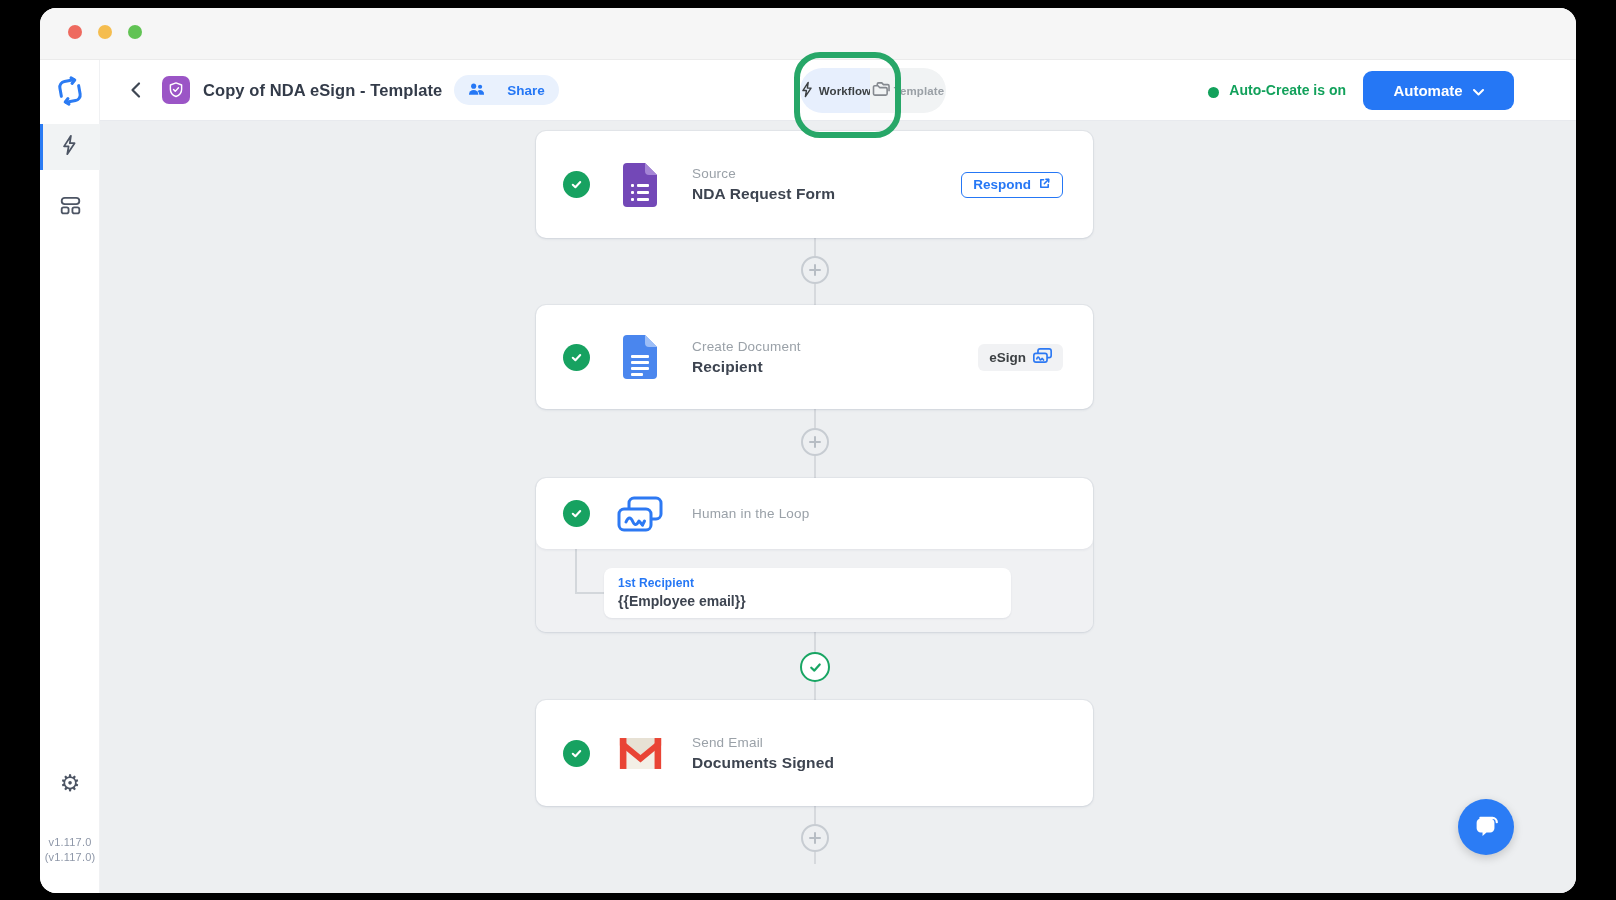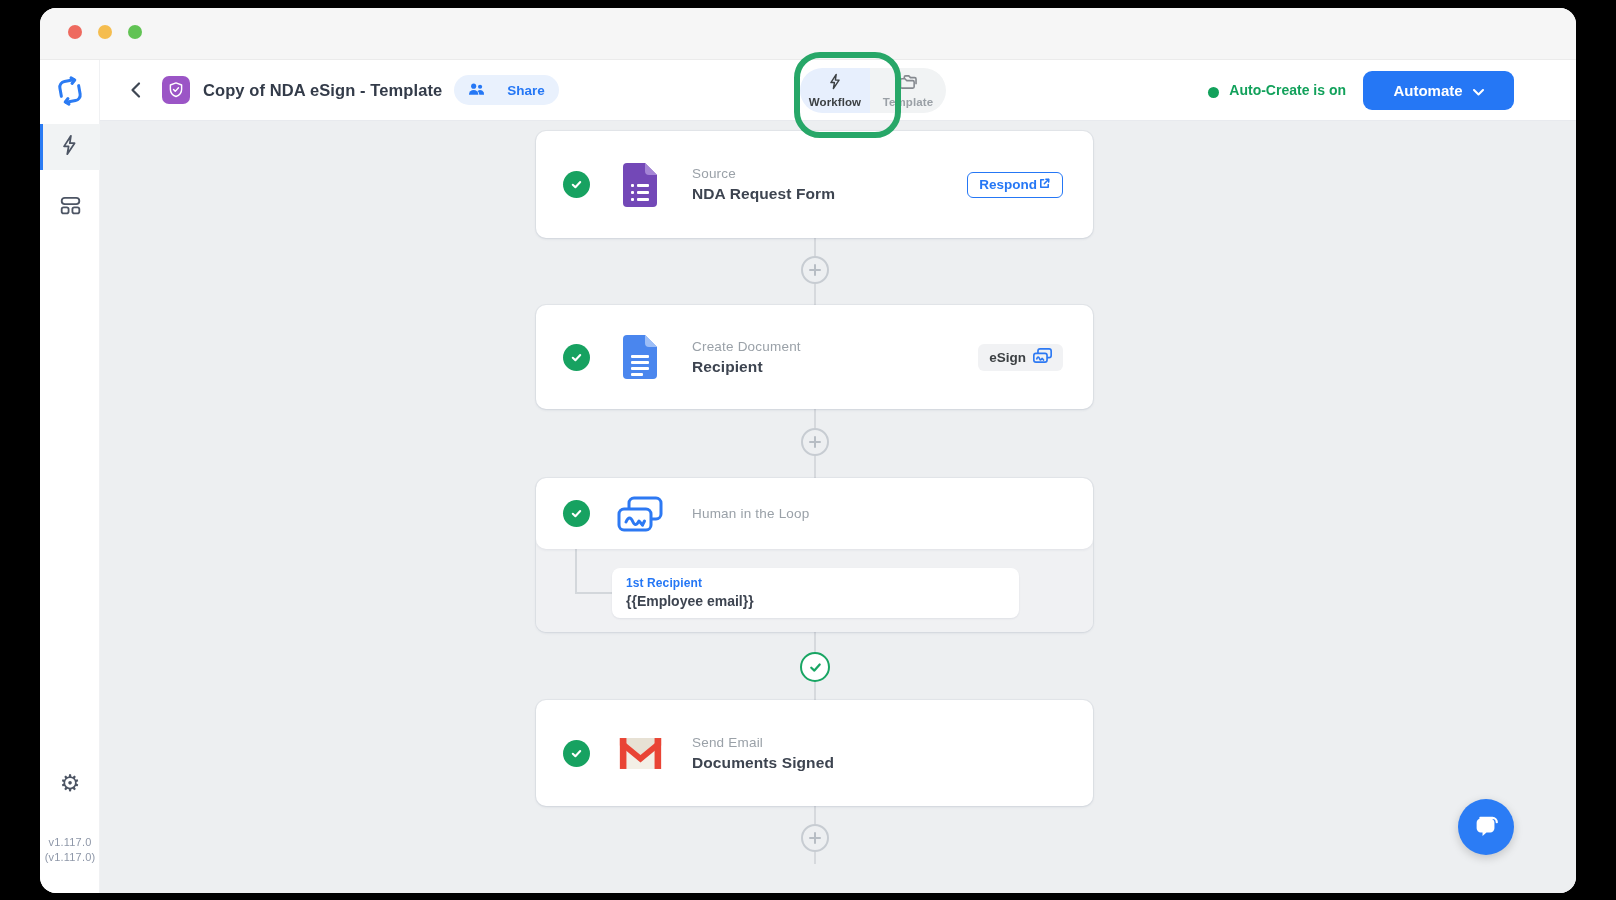--- a/index.html
+++ b/index.html
@@ -24,21 +24,21 @@
   .gear-btn { position:absolute; left:0; bottom:92px; width:60px; height:36px; display:flex; align-items:center; justify-content:center; font-size:23px; color:#4d5564; cursor:pointer; }
   .version { position:absolute; left:0; bottom:28px; width:60px; text-align:center; font-size:11px; line-height:15px; color:#8e97a8; letter-spacing:.2px; }
 
   
   .topbar { position:absolute; left:60px; top:52px; width:1476px; height:61px; background:#fff; border-bottom:1px solid #e8eaee; display:flex; align-items:center; padding:0 62px 0 25px; z-index:4; }
   .back-btn { width:20px; height:20px; display:flex; align-items:center; justify-content:center; cursor:pointer; flex:none; }
   .doc-badge { width:28px; height:28px; border-radius:7px; background:#9b55c6; display:flex; align-items:center; justify-content:center; margin-left:17px; flex:none; }
   .page-title { margin-left:13px; font-size:16.5px; font-weight:700; color:#333b49; letter-spacing:.1px; white-space:nowrap; }
   .share-pill { margin-left:12px; height:30px; padding:0 14px; border-radius:16px; background:#e9f1fd; border:none; display:flex; align-items:center; gap:22px; color:#2577f5; font-size:13.5px; font-weight:700; font-family:inherit; cursor:pointer; flex:none; }
   .view-toggle { position:absolute; left:700px; top:8px; width:146px; height:45px; border-radius:23px; display:flex; overflow:hidden; }
-  .seg { display:flex; flex-direction:column; align-items:center; justify-content:center; gap:3px; cursor:pointer; border:none; font-family:inherit; }
+  .seg { display:flex; flex-direction:row; align-items:center; justify-content:center; gap:3px; cursor:pointer; border:none; font-family:inherit; }
   .seg-workflow { width:70px; background:#e7effd; color:#3c4043; }
   .seg-outputs { width:76px; background:#f1f3f4; color:#9aa0a6; }
   .seg .seg-label { font-size:11.5px; font-weight:600; letter-spacing:.1px; }
   .right-group { margin-left:auto; display:flex; align-items:center; gap:17px; }
   .auto-create { display:flex; align-items:flex-end; gap:10px; font-size:14px; font-weight:600; color:#12a15b; white-space:nowrap;padding-left:48px; }
   .auto-dot { width:11px; height:11px; border-radius:50%; background:#12a15b; }
   .automate-btn { width:151px; height:39px; background:#2577f5; color:#fff; border:none; border-radius:9px; font-size:15px; font-weight:700; font-family:inherit; display:flex; align-items:center; justify-content:center; gap:10px; cursor:pointer; }
 
   
   .annotation { position:absolute; left:754px; top:44px; width:107px; height:86px; border:6px solid #27a768; border-radius:26px; z-index:40; pointer-events:none; }
@@ -49,30 +49,30 @@
   .node-plus { position:absolute; left:701px; width:28px; height:28px; border-radius:50%; border:2px solid #c7ccd2; background:#edeff1; display:flex; align-items:center; justify-content:center; cursor:pointer; z-index:2; }
   .node-check { position:absolute; left:700px; width:30px; height:30px; border-radius:50%; border:2.5px solid #18a563; background:#fff; display:flex; align-items:center; justify-content:center; z-index:2; }
 
   .card { position:absolute; left:436px; width:557px; background:#fff; border-radius:10px; box-shadow:0 1px 3px rgba(23,43,77,.10), 0 0 0 1px rgba(23,43,77,.04); z-index:1; }
   .card-row { display:flex; align-items:center; height:100%; padding-left:27px; }
   .check-badge { width:27px; height:27px; border-radius:50%; background:#17a261; display:flex; align-items:center; justify-content:center; flex:none; }
   .app-icon { width:46px; margin-left:27px; display:flex; align-items:center; justify-content:center; flex:none; }
   .step-text { margin-left:29px; }
   .step-type { font-size:13.5px; color:#9aa1a8; letter-spacing:.2px; }
   .step-title { font-size:15.5px; font-weight:700; color:#3d4450; margin-top:4px; letter-spacing:.1px; }
-  .respond-btn { margin-left:auto; margin-right:30px; height:26px; padding:0 11px; background:#fff; border:1.5px solid #2577f5; border-radius:6px; color:#2577f5; font-size:13.5px; font-weight:700; font-family:inherit; display:flex; align-items:center; gap:1px; cursor:pointer; }
+  .respond-btn { margin-left:auto; margin-right:30px; height:26px; padding:0 11px; background:#fff; border:1.5px solid #2577f5; border-radius:6px; color:#2577f5; font-size:13.5px; font-weight:700; font-family:inherit; display:flex; align-items:center; gap:7px; cursor:pointer; }
   .esign-badge { margin-left:auto; margin-right:30px; height:27px; padding:6px 11px; background:#f1f2f4; border-radius:6px; color:#3c4043; font-size:13.5px; font-weight:700; display:flex; align-items:center; gap:7px; }
 
   
   .card-hitl { overflow:hidden; }
   .hitl-header { height:71px; background:#fff; border-radius:10px; box-shadow:0 1px 3px rgba(23,43,77,.08); position:relative; z-index:2; }
   .hitl-body { position:relative; height:83px; background:#f0f1f3; }
   .elbow-v { position:absolute; left:39px; top:0; width:2px; height:44px; background:#d3d7db; }
   .elbow-h { position:absolute; left:39px; top:43px; width:37px; height:2px; background:#d3d7db; }
-  .sub-card { position:absolute; left:76px; top:19px; width:407px; height:50px; background:#fff; border-radius:8px; box-shadow:0 1px 2px rgba(23,43,77,.08); padding:8px 14px; cursor:pointer; }
+  .sub-card { position:absolute; left:68px; top:19px; width:407px; height:50px; background:#fff; border-radius:8px; box-shadow:0 1px 2px rgba(23,43,77,.08); padding:8px 14px; cursor:pointer; }
   .sub-label { font-size:12px; font-weight:700; color:#2577f5; letter-spacing:.1px; }
   .sub-value { font-size:14px; font-weight:700; color:#3d4450; margin-top:3px; }
 
   .chat-fab { position:absolute; left:1358px; top:678px; width:56px; height:56px; border-radius:50%; background:#2b7cf5; display:flex; align-items:center; justify-content:center; cursor:pointer; box-shadow:0 3px 10px rgba(0,0,0,.18); z-index:6; }
 </style>
 </head>
 <body>
 
 <div class="stage">
   <div class="window">

